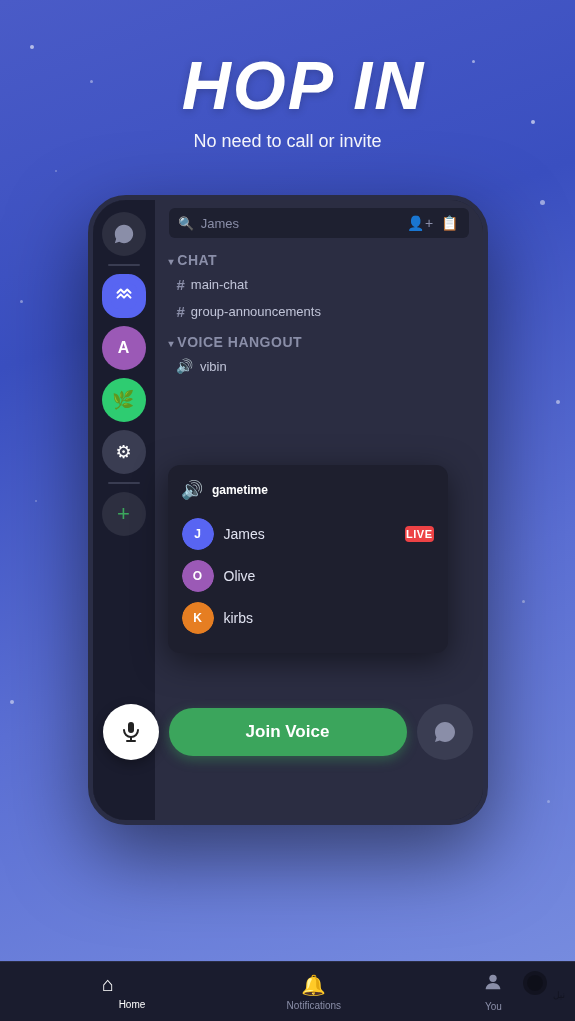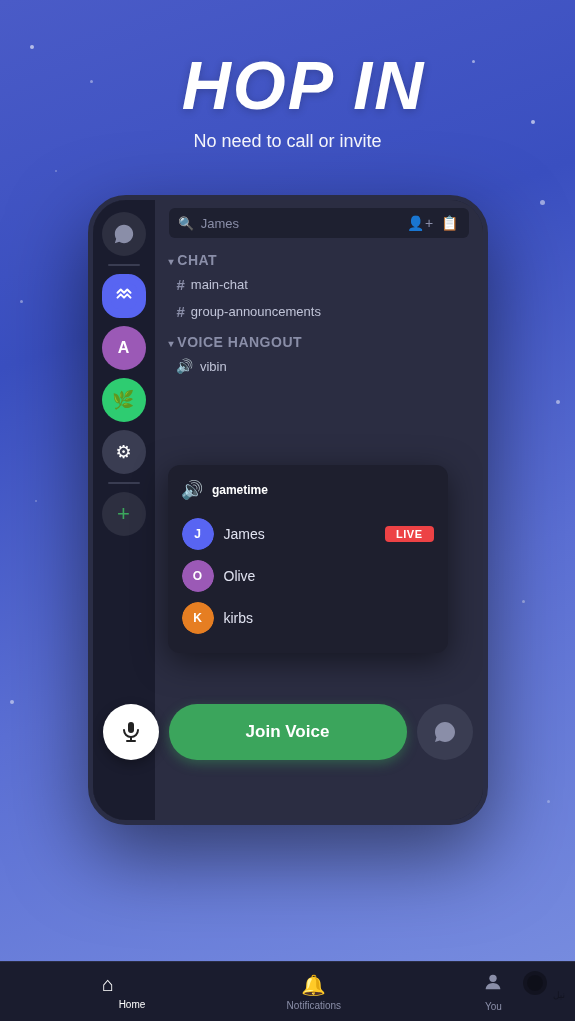--- a/index.html
+++ b/index.html
@@ -278,21 +278,21 @@
       font-size: 14px;
       color: #e0e2f0;
       font-weight: 500;
     }
 
     .live-badge {
       background: #ed4245;
       color: white;
       font-size: 11px;
       font-weight: 700;
-      padding: 2px 11px;
+      padding: 2px 1px;
       border-radius: 4px;
       margin-left: auto;
       letter-spacing: 0.5px;
     }
 
     
     .channel-list-lower {
       padding: 4px 14px;
     }
 
@@ -319,21 +319,21 @@
       align-items: center;
       justify-content: center;
       font-size: 22px;
       cursor: pointer;
       box-shadow: 0 4px 12px rgba(0,0,0,0.3);
       flex-shrink: 0;
     }
 
     .join-voice-btn {
       flex: 1;
-      height: 56px;
+      height: 48px;
       background: #3ba55c;
       border-radius: 28px;
       display: flex;
       align-items: center;
       justify-content: center;
       font-size: 17px;
       font-weight: 700;
       color: white;
       cursor: pointer;
       box-shadow: 0 4px 12px rgba(59,165,92,0.4);

